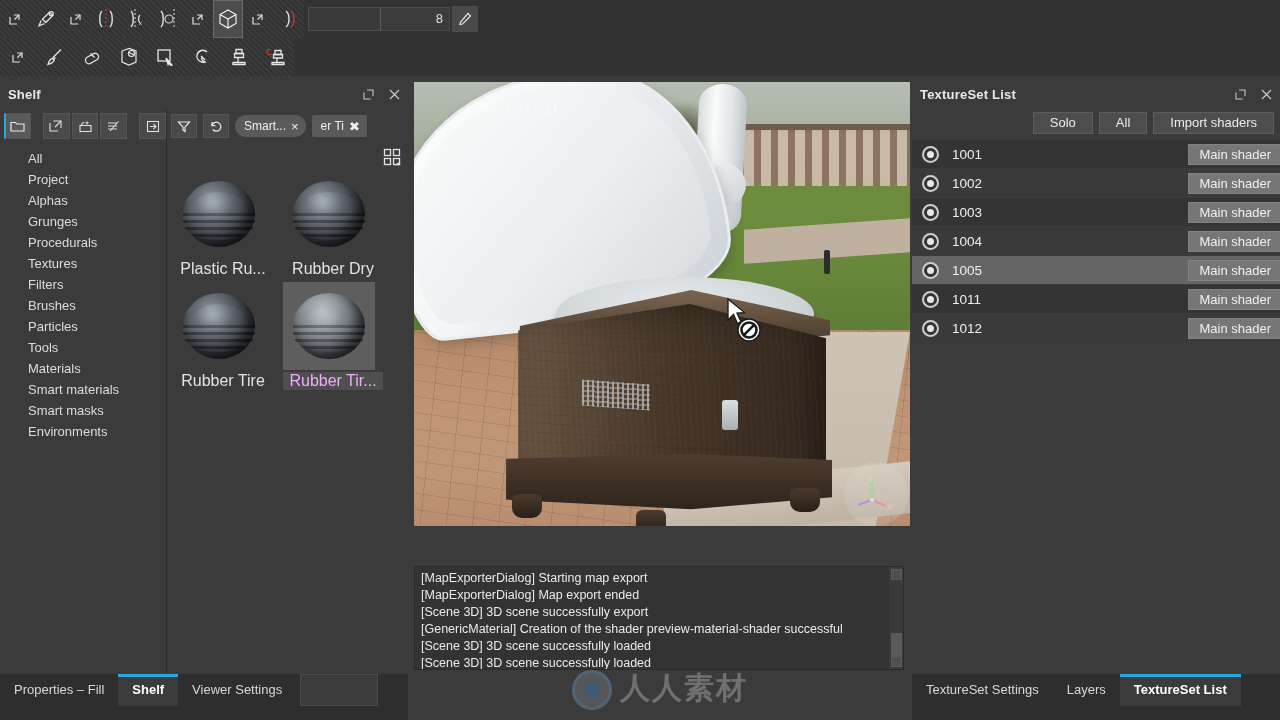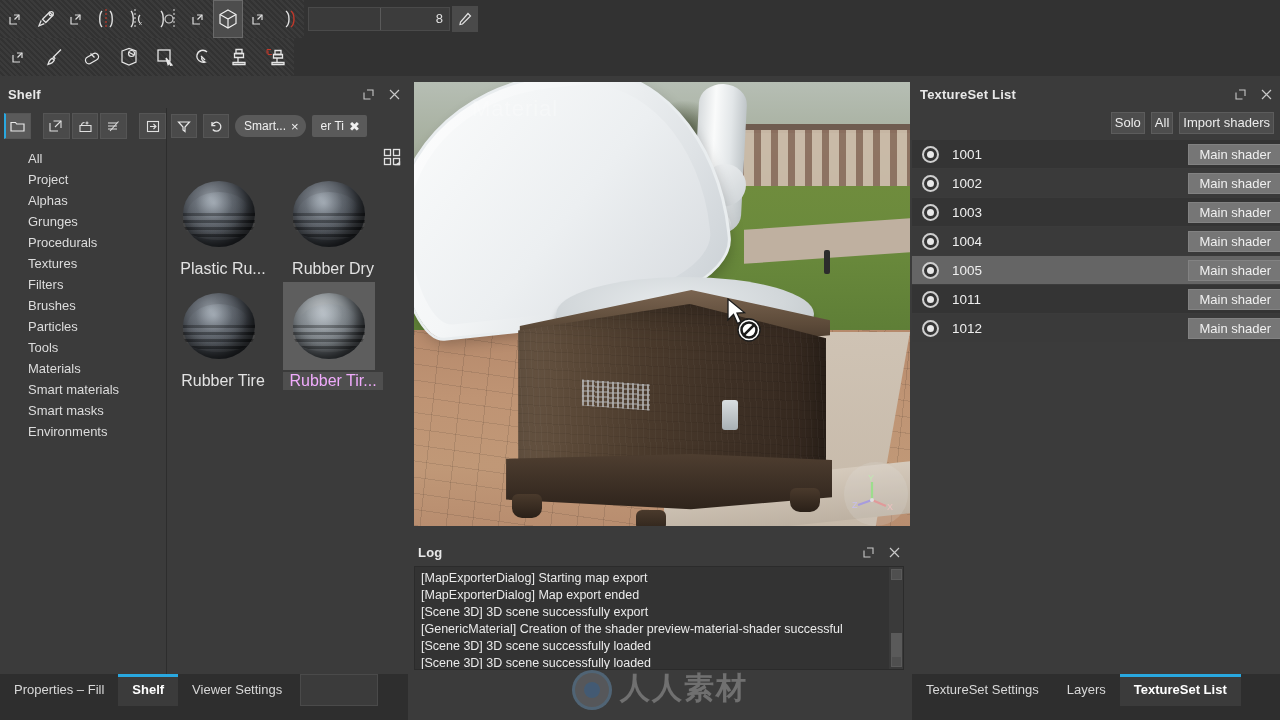--- a/index.html
+++ b/index.html
@@ -288,21 +288,21 @@
     position:absolute; left:2px; width:11px; height:11px; background:#4f4f4f; border:1px solid #5a5a5a;
   }
   .log-scroll-up { top:2px; } .log-scroll-dn { bottom:2px; }
   .log-scroll-thumb { position:absolute; left:2px; top:66px; width:11px; height:24px; background:#5a5a5a;}
 
   
   #ts-panel { left:912px; top:80px; width:368px; height:594px; background:#3b3b3b;}
   #ts-toolbar { position:absolute; left:0; top:28px; width:368px; height:30px;
     display:flex; align-items:center; justify-content:flex-end; padding-right:6px; gap:6px; }
   .ts-btn {
-    height:22px; padding:0 3px; line-height:20px; font-size:13px; color:#ececec;
+    height:22px; padding:0 16px; line-height:20px; font-size:13px; color:#ececec;
     background:#4d4d4d; border:1px solid #5c5c5c; cursor:pointer; white-space:nowrap;
   }
   #ts-rows { position:absolute; left:0; top:60px; width:368px; }
   .ts-row {
     height:29px; display:flex; align-items:center; background:#343434;
     border-bottom:1px solid #3b3b3b; position:relative;
   }
   .ts-row.alt { background:#3a3a3a; }
   .ts-row.sel { background:#656565; }
   .ts-radio {
@@ -701,36 +701,20 @@
           <text x="16" y="7" font-size="9" fill="#b9e8a8" font-family="Liberation Sans">Y</text>
           <text x="35" y="36" font-size="9" fill="#efb9b9" font-family="Liberation Sans">X</text>
           <text x="0" y="34" font-size="9" fill="#c0b6ef" font-family="Liberation Sans">Z</text>
         </svg>
       </div>
       <div id="viewport-watermark2"></div>
     </div>
   </div>
 
   <div class="panel" id="log-panel">
-    <div class="panel-title-bar">
-      <span class="panel-title">Log</span>
-      <span class="panel-title-btns">
-        <span class="ttl-btn">
-          <svg width="11" height="11" viewBox="0 0 11 11" fill="none" stroke="#c8c8c8" stroke-width="1.1">
-              <path d="M1 3.5v6.5h6.5"></path>
-              <path d="M4 1h6v6"></path>
-            </svg>
-        </span>
-        <span class="ttl-btn">
-          <svg width="11" height="11" viewBox="0 0 11 11" stroke="#c8c8c8" stroke-width="1.2">
-              <path d="M1 1l9 9M10 1l-9 9"></path>
-            </svg>
-        </span>
-      </span>
-    </div>
     <div id="log-body">
       <div class="log-lines">
         <div class="log-line">[MapExporterDialog] Starting map export</div>
         <div class="log-line">[MapExporterDialog] Map export ended</div>
         <div class="log-line">[Scene 3D] 3D scene successfully export</div>
         <div class="log-line">[GenericMaterial] Creation of the shader preview-material-shader successful</div>
         <div class="log-line">[Scene 3D] 3D scene successfully loaded</div>
         <div class="log-line">[Scene 3D] 3D scene successfully loaded</div>
       </div>
       <div class="log-scroll">

